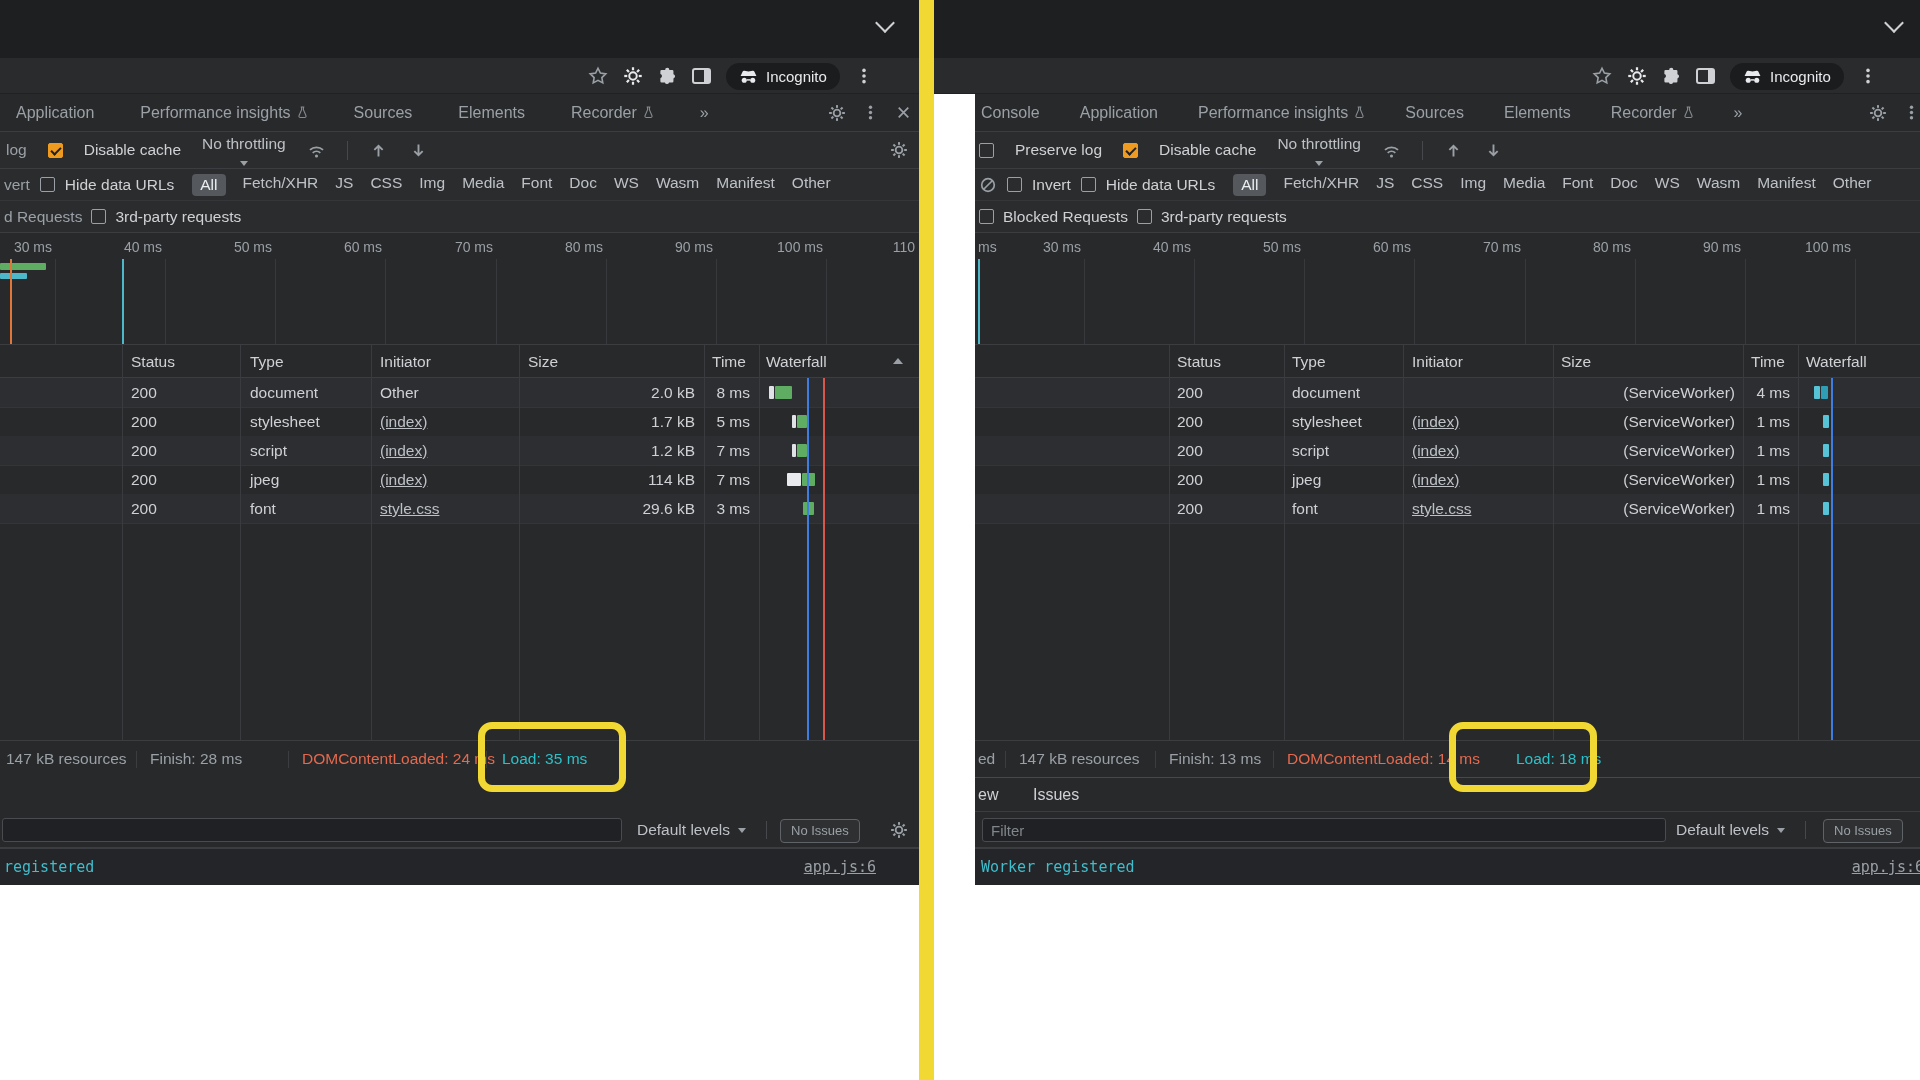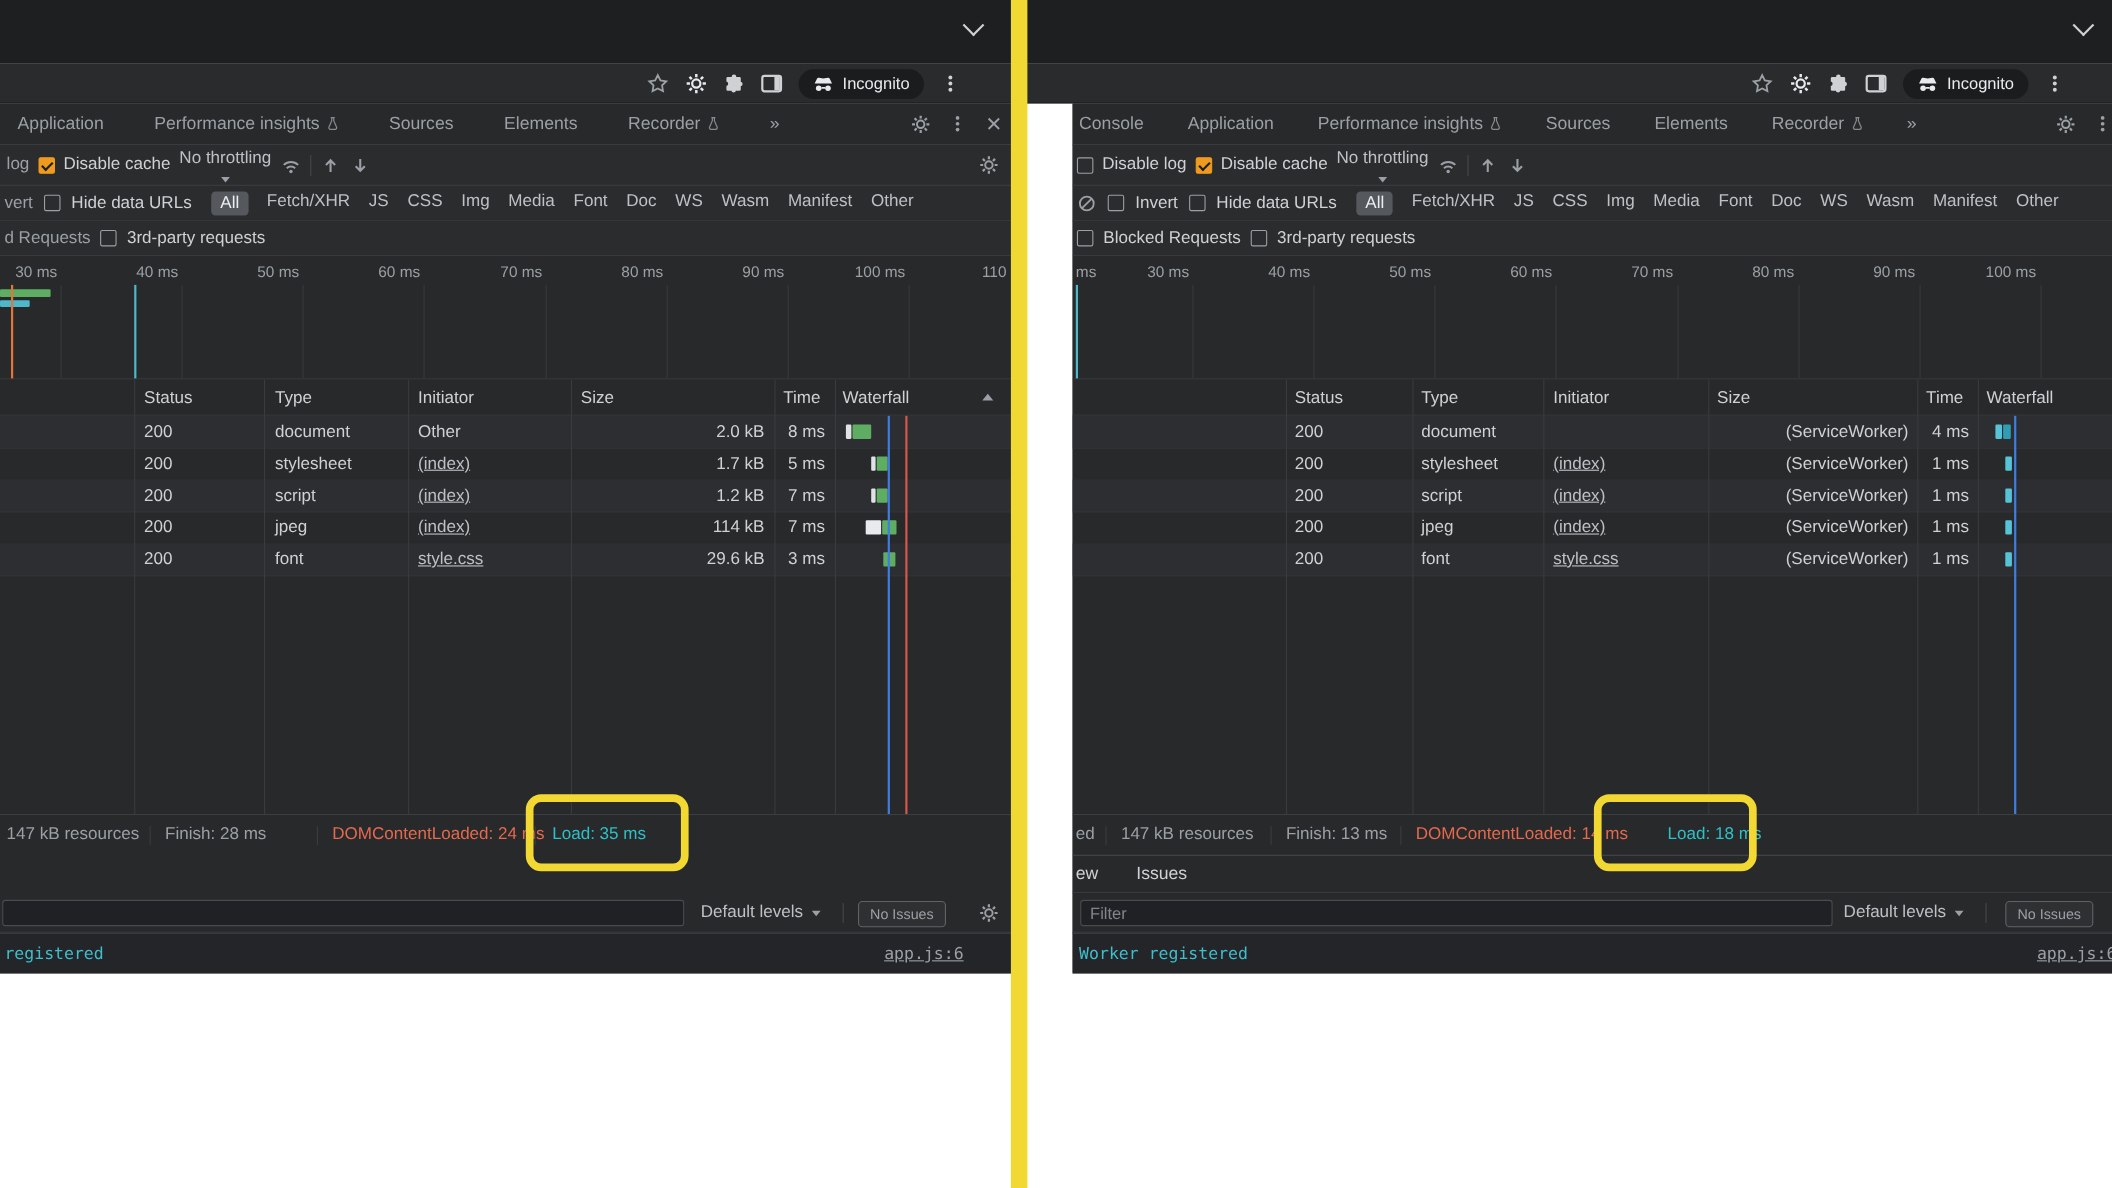--- a/index.html
+++ b/index.html
@@ -22,21 +22,21 @@
   #pl{left:0;width:920px;}
   #pr{left:958px;width:986px;margin-left:17px;}
   .row{position:absolute;left:0;right:0;box-sizing:border-box;}
 
   .tabs-row{top:0;height:38px;background:#28292b;border-bottom:1px solid #3c3d40;display:flex;align-items:center;}
   .tabs{display:flex;align-items:center;gap:46px;padding-left:16px;}
   #pr .tabs{padding-left:6px;gap:40px;}
   .tab{color:#9aa0a6;font-size:16px;display:flex;align-items:center;gap:6px;white-space:nowrap;cursor:default;}
   .row-right{position:absolute;right:8px;top:0;bottom:0;display:flex;align-items:center;gap:16px;}
 
-  .net-row{top:38px;height:37px;background:#2b2c2e;border-bottom:1px solid #3c3d40;display:flex;align-items:center;gap:8px;padding-left:6px;}
+  .net-row{top:38px;height:37px;background:#2b2c2e;border-bottom:1px solid #3c3d40;display:flex;align-items:center;gap:21px;padding-left:6px;}
   #pr .net-row{padding-left:4px;}
   .lbl{color:#cfd1d4;font-size:15.5px;white-space:nowrap;}
   .dim{color:#9aa0a6;font-size:15.5px;white-space:nowrap;}
   .select{display:flex;align-items:center;gap:8px;color:#bdc1c6;font-size:15.5px;white-space:nowrap;flex-direction:column;}
   .caret{width:0;height:0;border-left:4.5px solid transparent;border-right:4.5px solid transparent;border-top:5.5px solid #9aa0a6;}
   .vsep{width:1px;height:19px;background:#47484b;}
   .cb{width:15px;height:15px;border:1.5px solid #9aa0a6;border-radius:2px;box-sizing:border-box;flex:0 0 auto;}
   .cb.checked{background:#ef9b20;border-color:#ef9b20;position:relative;}
   .cb.checked::after{content:"";position:absolute;left:4px;top:1px;width:4px;height:8px;border:solid #202124;border-width:0 2px 2px 0;transform:rotate(45deg);}
 
@@ -461,21 +461,21 @@
             <use href="#i-dots"></use>
           </svg>
         <svg class="ic" width="17" height="17" viewBox="0 0 16 16" style="color:#9aa0a6">
             <use href="#i-close"></use>
           </svg>
       </div>
     </div>
 
     <div class="row net-row">
       <span class="cb"></span>
-      <span class="lbl">Disable log</span>
+      <span class="lbl">Preserve log</span>
       <span class="cb checked"></span>
       <span class="lbl">Disable cache</span>
       <span class="select">
           <span>No throttling</span>
           <span class="caret"></span>
         </span>
       <svg class="ic" width="19" height="19" viewBox="0 0 16 16" style="color:#9aa0a6">
           <use href="#i-wifi"></use>
         </svg>
       <span class="vsep"></span>

